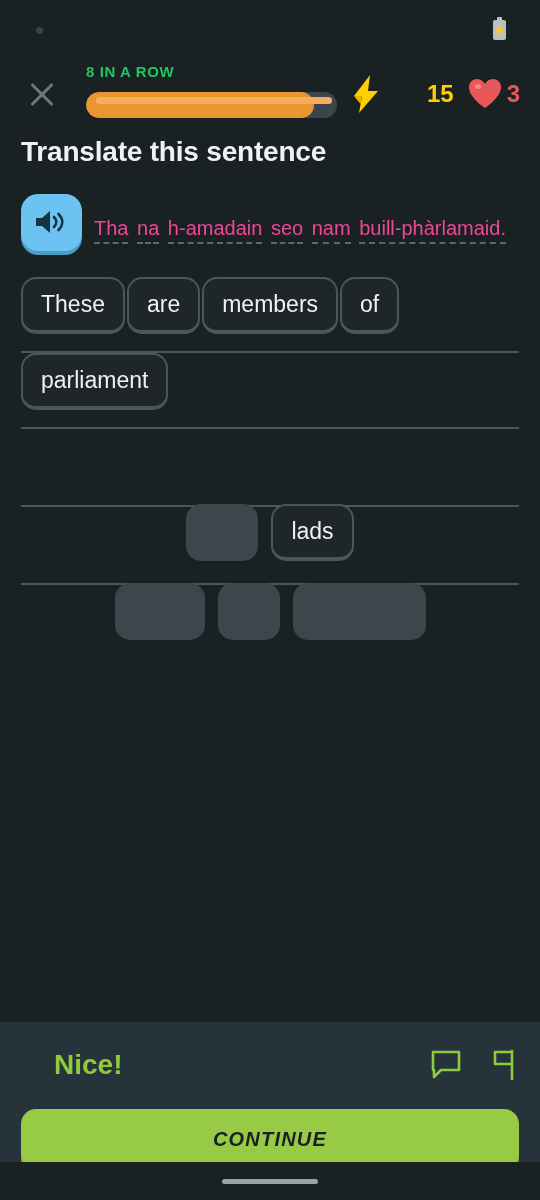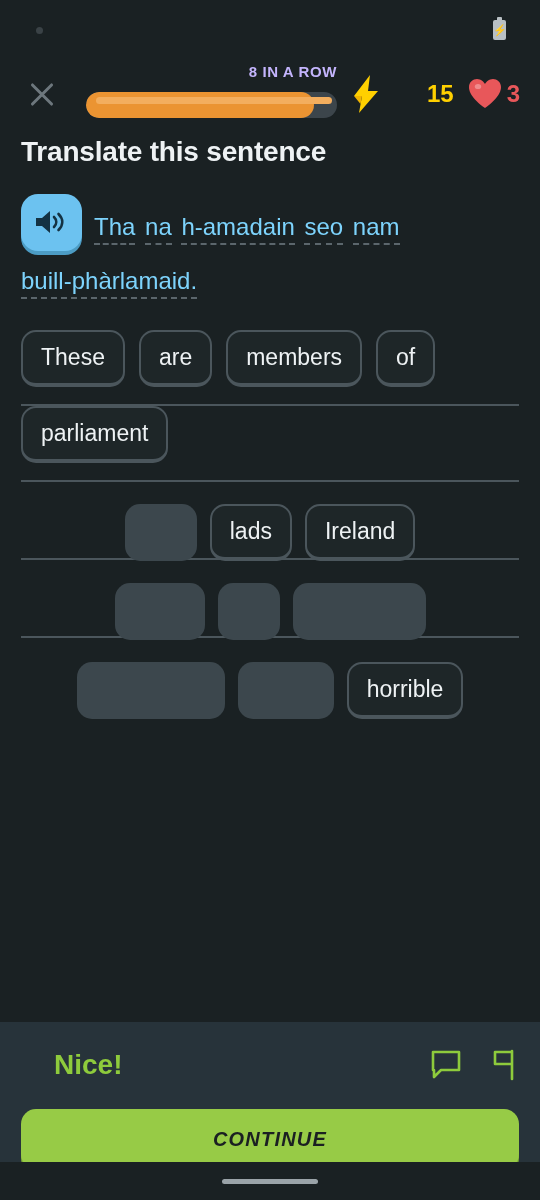--- a/index.html
+++ b/index.html
@@ -87,25 +87,25 @@
 
   .progress-wrap {
     position: relative;
     flex: 1 1 auto;
     margin: 0 14px 0 22px;
     height: 44px;
   }
   .streak-label {
     position: absolute;
     top: -9px; left: 0; right: 0;
-    text-align: right;
+    text-align: left;
     font-size: 15px;
     font-weight: bold;
     letter-spacing: 0.6px;
-    color: #c4b5fd;
+    color: #22c55e;
   }
   .progress-track {
     position: absolute;
     top: 20px; left: 0;
     width: 100%; height: 26px;
     border-radius: 13px;
     background: #3c454b;
     overflow: hidden;
   }
   .progress-fill {
@@ -144,22 +144,22 @@
   .prompt-title {
     font-size: 28px;
     font-weight: bold;
     color: #eef2f4;
     letter-spacing: -0.2px;
   }
 
   .sentence-block {
     margin-top: 26px;
     line-height: 54px;
-    font-size: 24px;
-    color: #7dd3fc;
+    font-size: 20px;
+    color: #ec4899;
   }
   .speaker-btn {
     display: inline-block;
     vertical-align: -16px;
     width: 61px; height: 57px;
     border-radius: 17px;
     background: #6cc2f0;
     box-shadow: 0 4px 0 #4c9cc4;
     position: relative;
     cursor: pointer;
@@ -179,21 +179,21 @@
 
   
   .answer-area { margin-top: 22px; }
   .answer-row {
     position: relative;
     min-height: 76px;
     border-bottom: 2px solid #4b565c;
     display: flex;
     flex-wrap: wrap;
     align-items: flex-start;
-    gap: 0 14px;
+    gap: 0 2px;
   }
   .answer-row.empty { min-height: 78px; border-bottom: 2px solid #4b565c; }
 
   .tile {
     display: inline-flex;
     align-items: center;
     justify-content: center;
     height: 57px;
     padding: 0 18px;
     margin-bottom: 8px;
@@ -365,31 +365,25 @@
           <div class="tile">parliament</div>
         </div>
         <div class="answer-row empty"></div>
         <div class="answer-row empty"></div>
       </div>
 
     <div class="bank" id="word-bank">
         <div class="bank-row">
           <div class="bank-tile used" style="width: 72px; padding: 0px;"></div>
           <div class="bank-tile available">lads</div>
-          <div class="bank-tile available">Ireland</div>
         </div>
         <div class="bank-row">
           <div class="bank-tile used" style="width: 90px; padding: 0px;"></div>
           <div class="bank-tile used" style="width: 62px; padding: 0px;"></div>
           <div class="bank-tile used" style="width: 133px; padding: 0px;"></div>
-        </div>
-        <div class="bank-row">
-          <div class="bank-tile used" style="width: 148px; padding: 0px;"></div>
-          <div class="bank-tile used" style="width: 96px; padding: 0px;"></div>
-          <div class="bank-tile available">horrible</div>
         </div>
       </div>
   </div>
 
   <div class="footer">
     <div class="footer-top">
       <div class="result-text">Nice!</div>
       <div class="footer-icons">
         <svg class="f-icon" viewBox="0 0 34 34">
           <path d="M4 4 H30 V22 H12 L5 29 V22 H4 Z" fill="none" stroke="#8ecb3c" stroke-width="2.6" stroke-linejoin="round"></path>

